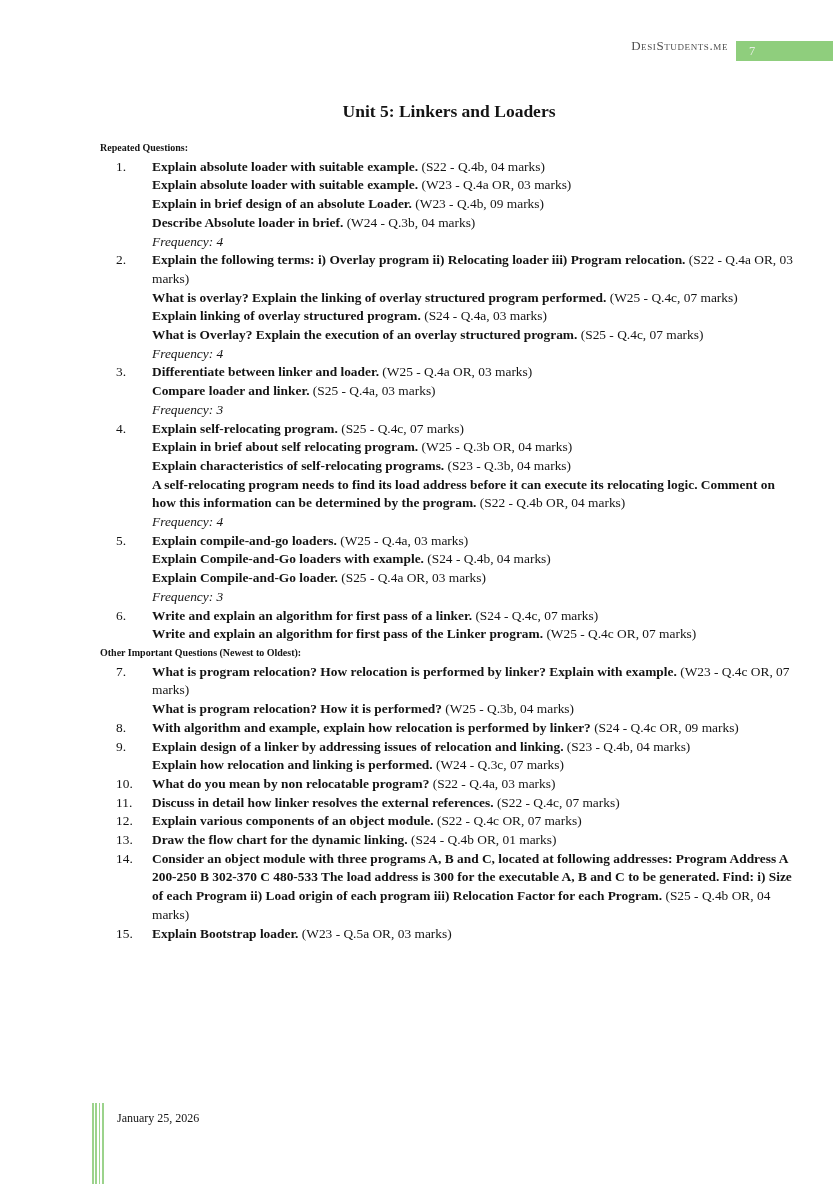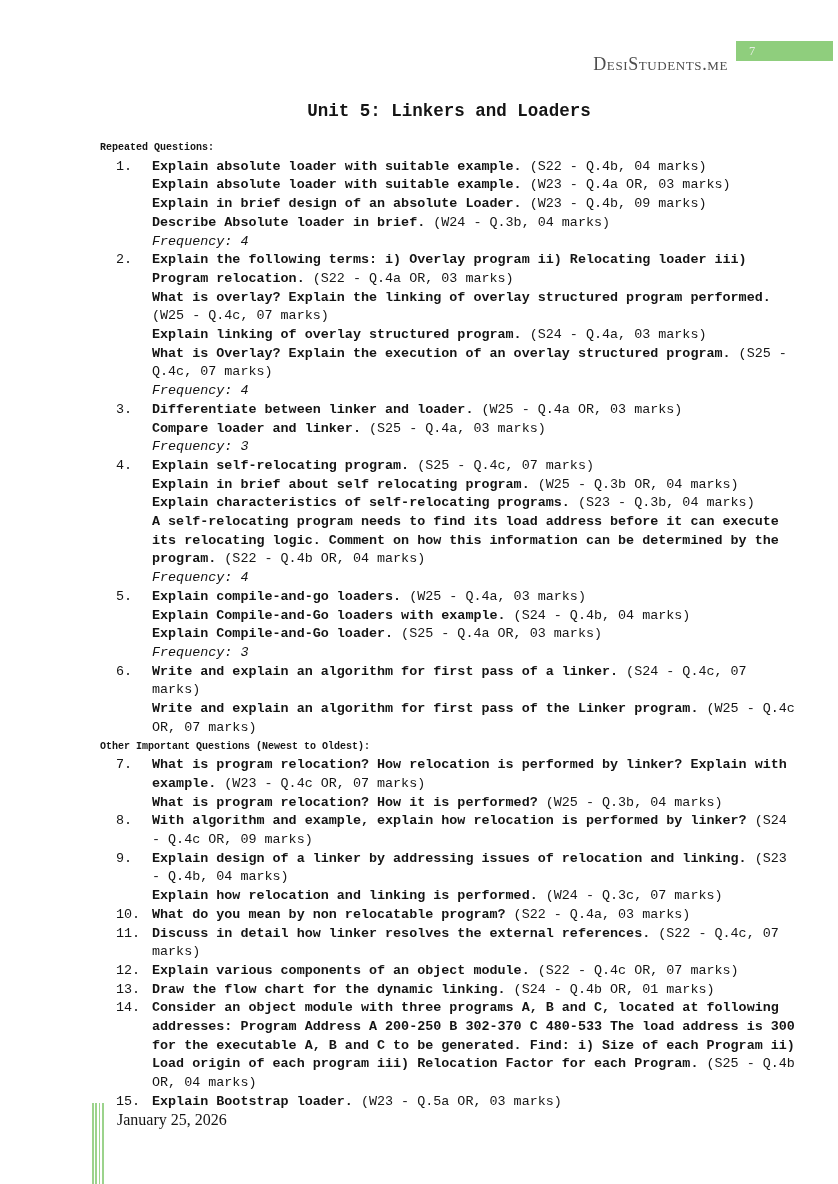--- a/index.html
+++ b/index.html
@@ -2,51 +2,51 @@
 <html><head>
 <meta charset="utf-8">
 <style>
   html,body { margin:0; padding:0; background:#ffffff; }
   .page {
     position:relative; width:838px; height:1184px; background:#ffffff;
     font-family:"Liberation Serif", serif; color:#141414; overflow:hidden;
   }
   
   .brand {
-    position:absolute; top:56px; right:110px;
+    position:absolute; top:38px; right:110px;
     font-variant:small-caps; letter-spacing:0.6px;
-    color:#4d4d4d; font-size:18px; line-height:16px;
+    color:#4d4d4d; font-size:13px; line-height:16px;
   }
   .pageno-box {
     position:absolute; left:736px; top:41px; width:97px; height:20px;
     background:#8fce7d; box-sizing:border-box; padding-left:13px;
     color:#e6ede3; font-size:12.5px; line-height:20px;
   }
   
-  .main { padding:100px 40px 0 100px;font-family:Liberation Mono, monospace; }
+  .main { padding:100px 40px 0 100px; }
   .title {
     text-align:center; font-size:17.5px; font-weight:bold;
     margin:0 0 17px 0; line-height:22px;
   }
   .section-heading { font-weight:bold; font-size:10px; line-height:18.7px; }
   .q-item { display:flex; }
   .q-num {
     flex:none; width:52px; box-sizing:border-box; padding-left:16px;
     font-size:13.4px; line-height:18.7px;
   }
   .q-content { flex:1; font-size:13.4px; line-height:18.7px; }
   .q-text { font-weight:bold; }
   .q-ref { font-weight:normal;margin-top:48px; }
   .q-freq { font-style:italic; }
   
   .footer-lines {
     position:absolute; left:92px; top:1103px; width:13px; height:81px;
     background:repeating-linear-gradient(90deg,#9cd38c 0 1.6px, transparent 1.6px 3.3px);
   }
-  .footer-date { position:absolute; left:117px; top:1111px; font-size:16px; }
+  .footer-date { position:absolute; left:117px; top:1111px; font-size:12px; }
 </style>
 </head>
 <body>
 
 <div class="page">
 
   <div class="brand">DesiStudents.me</div>
   <div class="pageno-box">
     <span>7</span>
   </div>

